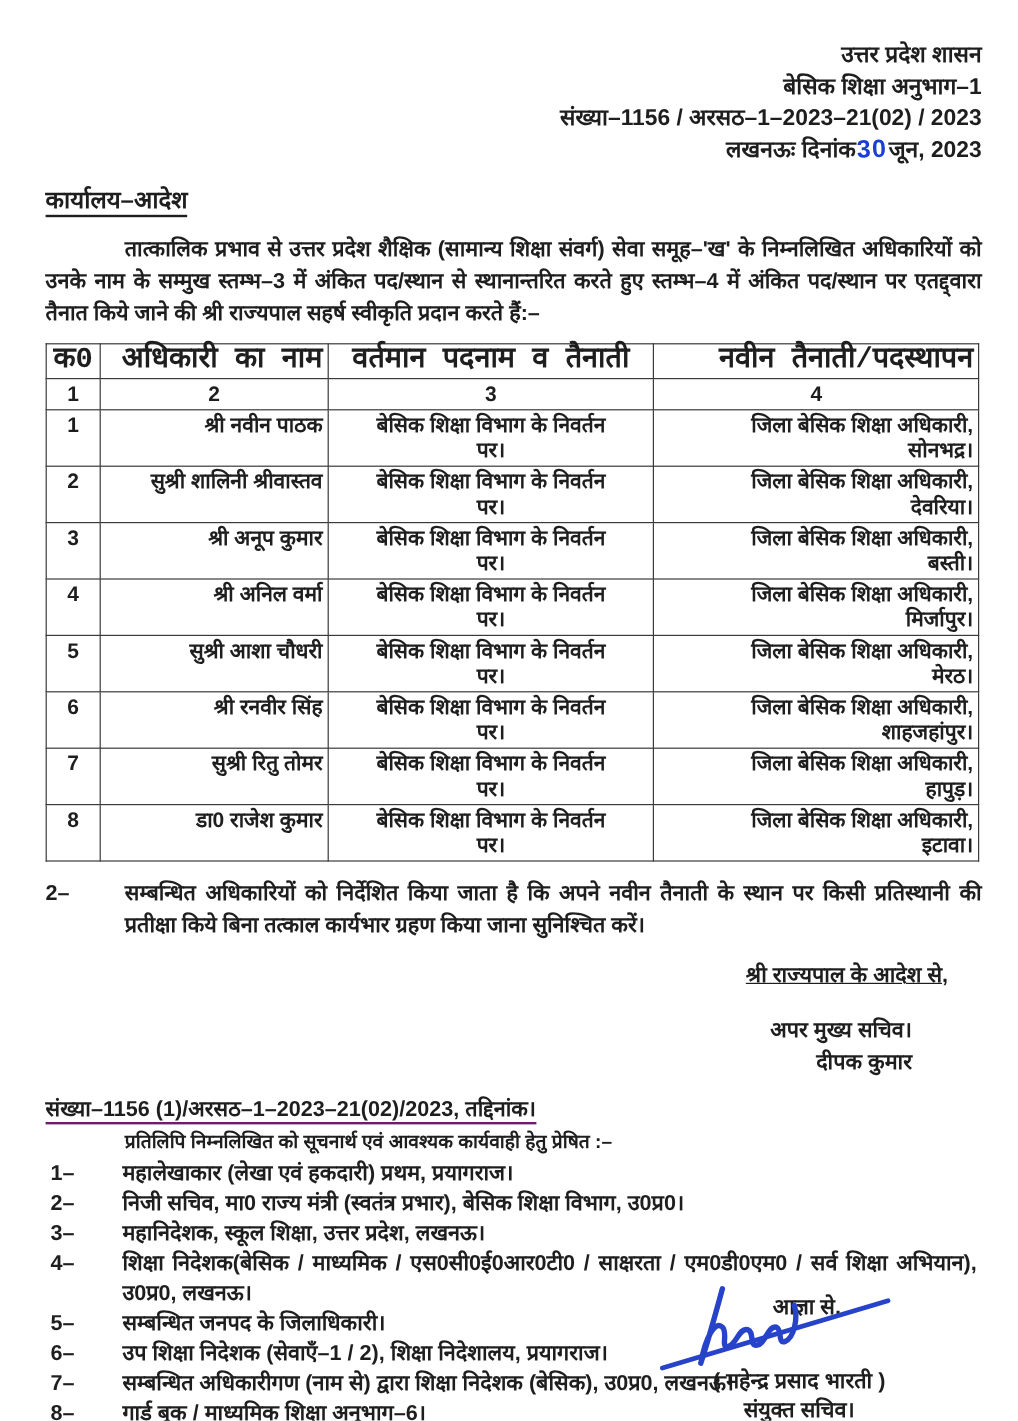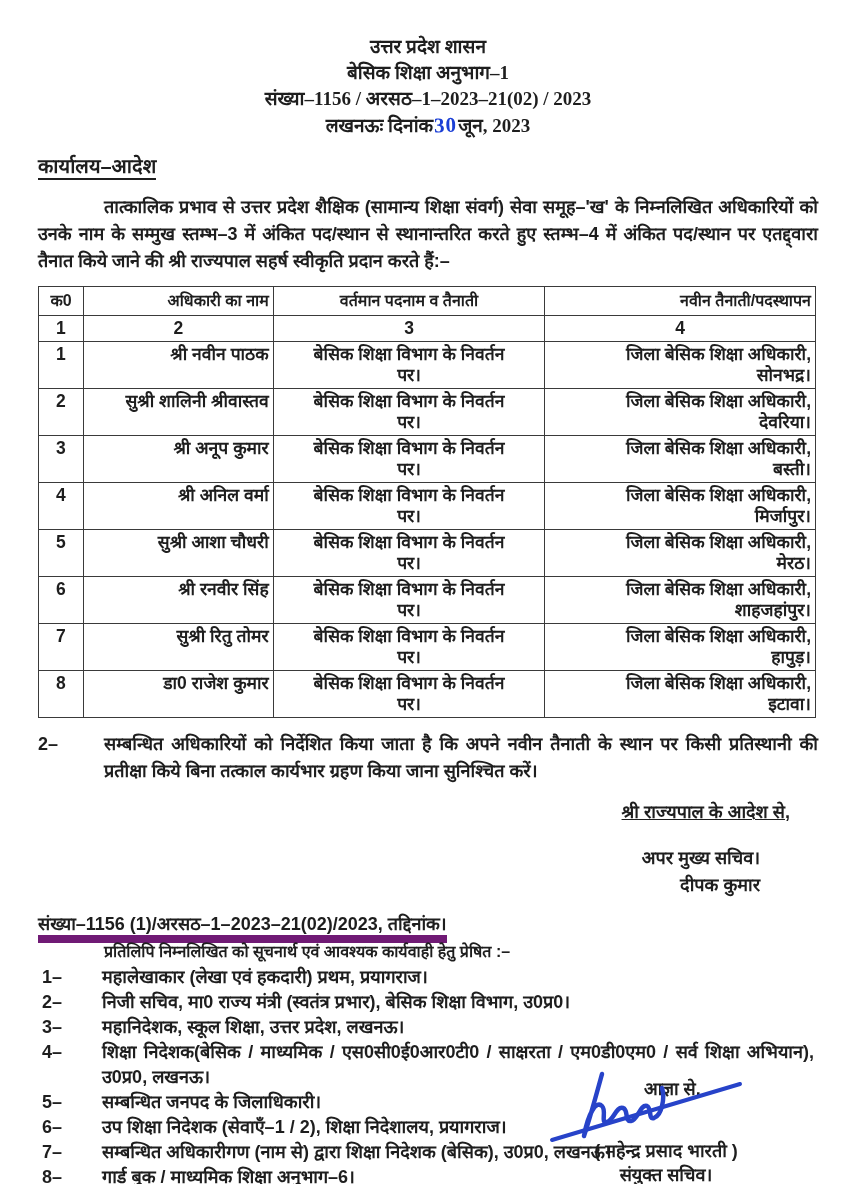--- a/index.html
+++ b/index.html
@@ -5,21 +5,21 @@
   * { margin:0; padding:0; box-sizing:border-box; }
   html,body { width:848px; background:#ffffff; }
   body {
     height:1184px; overflow:hidden; position:relative;
     font-family:"Liberation Sans","DejaVu Sans",sans-serif;
     color:#1e1e1e;
   }
   .page { width:848px; height:1184px; padding:34px 30px 0 38px; position:relative; }
 
   
-  .doc-header { text-align:center; font-weight:700; font-size:19px; line-height:26px;font-family:Liberation Serif, serif; }
+  .doc-header { text-align:right; font-weight:700; font-size:19px; line-height:26px; }
   .doc-header .date-hand {
     color:#1b3fd6; font-weight:800; font-size:21px; letter-spacing:1px;
     display:inline-block; transform:rotate(-2deg); padding:0 1px;
   }
   .office-order {
     text-align:left; font-weight:700; font-size:20px; margin-top:13px;
   }
   .office-order span { border-bottom:2px solid #1e1e1e; padding-bottom:1px; }
 
   
@@ -30,35 +30,35 @@
   .para2 { margin-top:13px; display:flex; font-size:18px; font-weight:600; line-height:27px; }
   .para2 .pnum { flex:0 0 66px; font-weight:700; }
   .para2 .ptext { flex:1; text-align:justify; }
 
   
   table.order-table {
     width:778px; margin-top:11px; border-collapse:collapse;
     font-size:17.5px; font-weight:600;
   }
   .order-table td, .order-table th { border:1.6px solid #3a3a3a; padding:2px 4px; vertical-align:top; }
-  .order-table th { font-weight:700; font-size:16px; line-height:24px; text-align:center; }
+  .order-table th { font-weight:700; font-size:24px; line-height:24px; text-align:center;font-family:Liberation Mono, monospace; }
   .order-table .colnum td { text-align:center; font-weight:700; line-height:21px; }
   .order-table .drow td { line-height:21px; height:46px; }
   .order-table .c-sn { width:45px; text-align:center; font-weight:700; }
   .order-table .c-name { width:190px; text-align:right; padding-left:8px; }
   .order-table .c-cur { width:272px; text-align:center; }
   .order-table .c-new { width:271px; text-align:right; }
 
   
   .by-order { text-align:right; font-size:18px; font-weight:600; margin-top:14px; padding-right:28px;text-decoration:underline; }
   .signatory1 { text-align:right; font-size:18px; font-weight:700; line-height:27px; margin-top:22px; padding-right:58px; }
 
   
   .ref-line { margin-top:12px; font-size:18px; font-weight:700; }
-  .ref-line span { border-bottom:8px solid #701a75; padding-bottom:1px; }
+  .ref-line span { border-bottom:2px solid #701a75; padding-bottom:1px; }
   .copy-line { margin-top:5px; font-size:16px; font-weight:600; padding-left:66px; }
   .copies { margin-top:3px; }
   .copy-item { display:flex; font-size:18px; font-weight:600; line-height:25px; }
   .copy-item .inum { flex:0 0 64px; padding-left:4px; font-weight:700; }
   .copy-item .itext { flex:1; padding-right:4px; }
   .copy-item.justify .itext { text-align:justify; }
 
   
   .sig-block { position:absolute; right:52px; bottom:2px; width:260px; height:120px; }
   .sig-block .ajna { position:absolute; top:14px; left:108px; font-size:18px; font-weight:600; }

